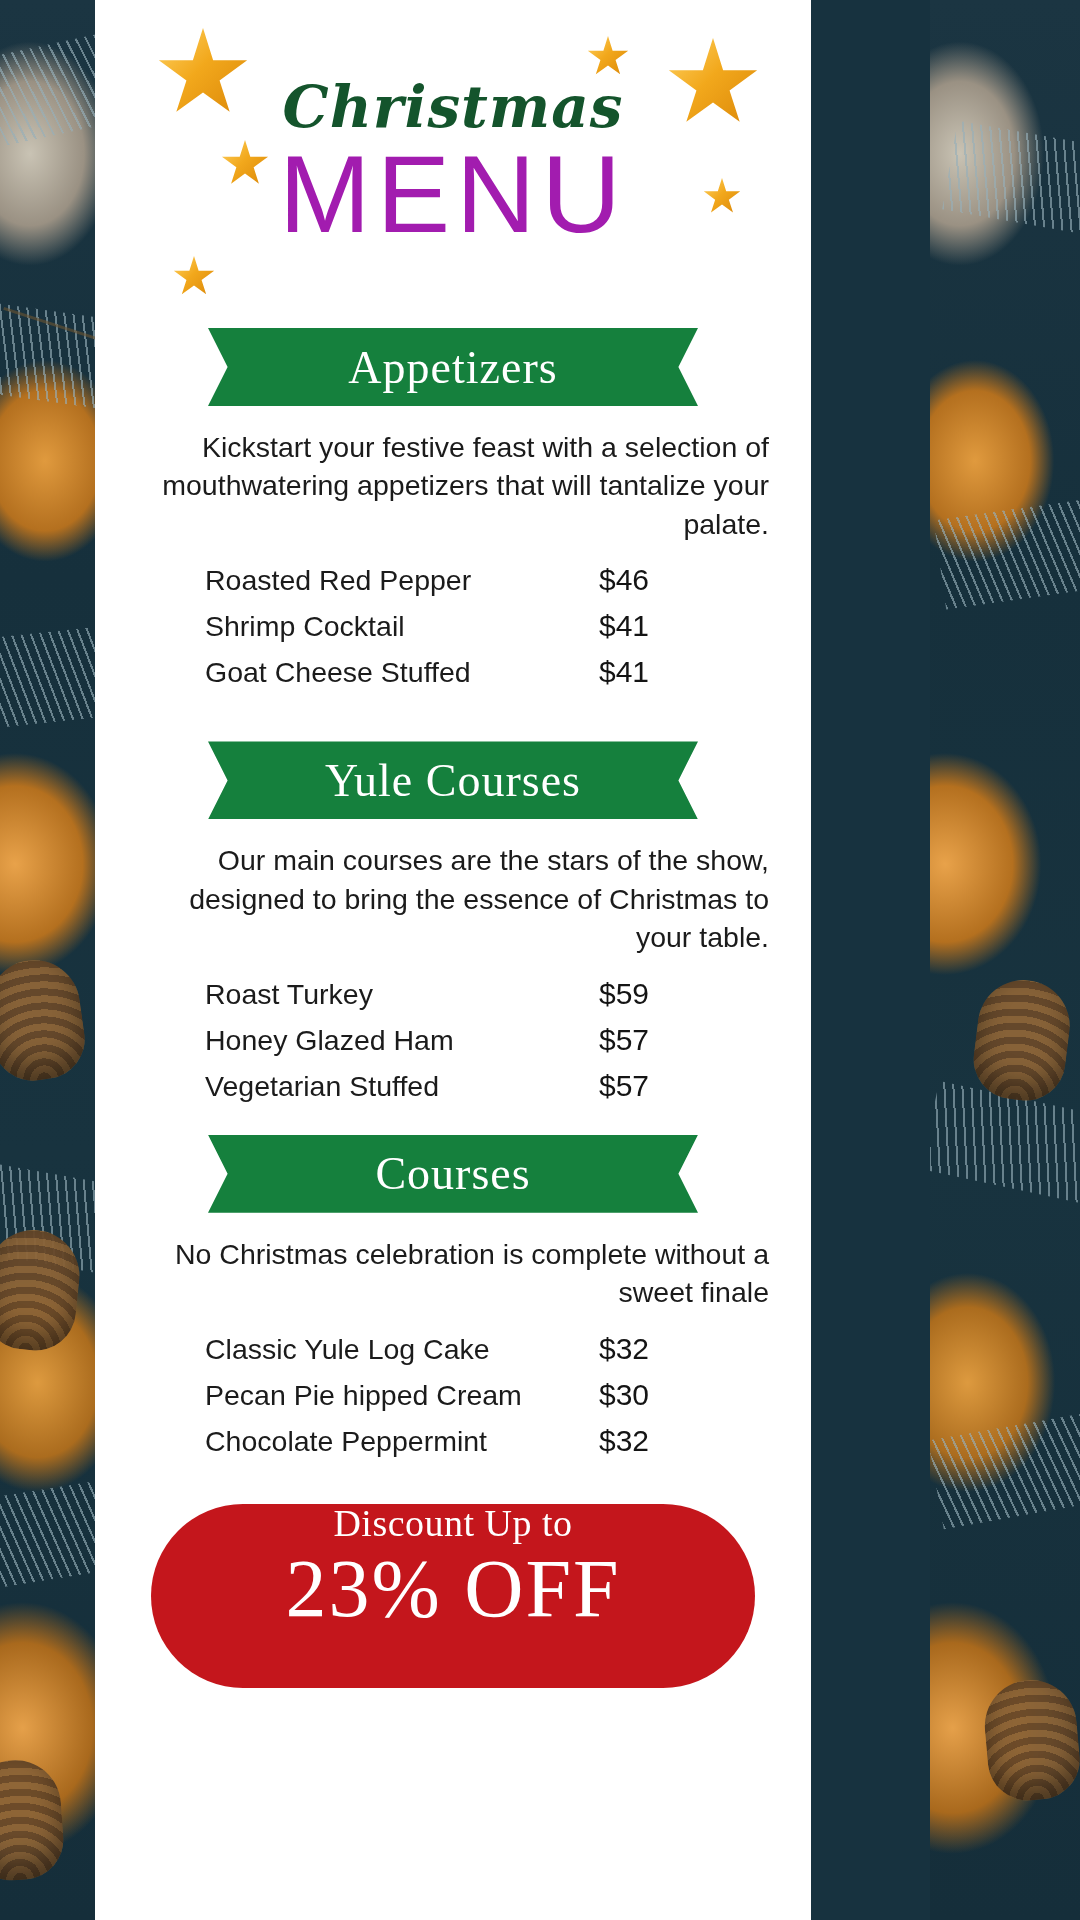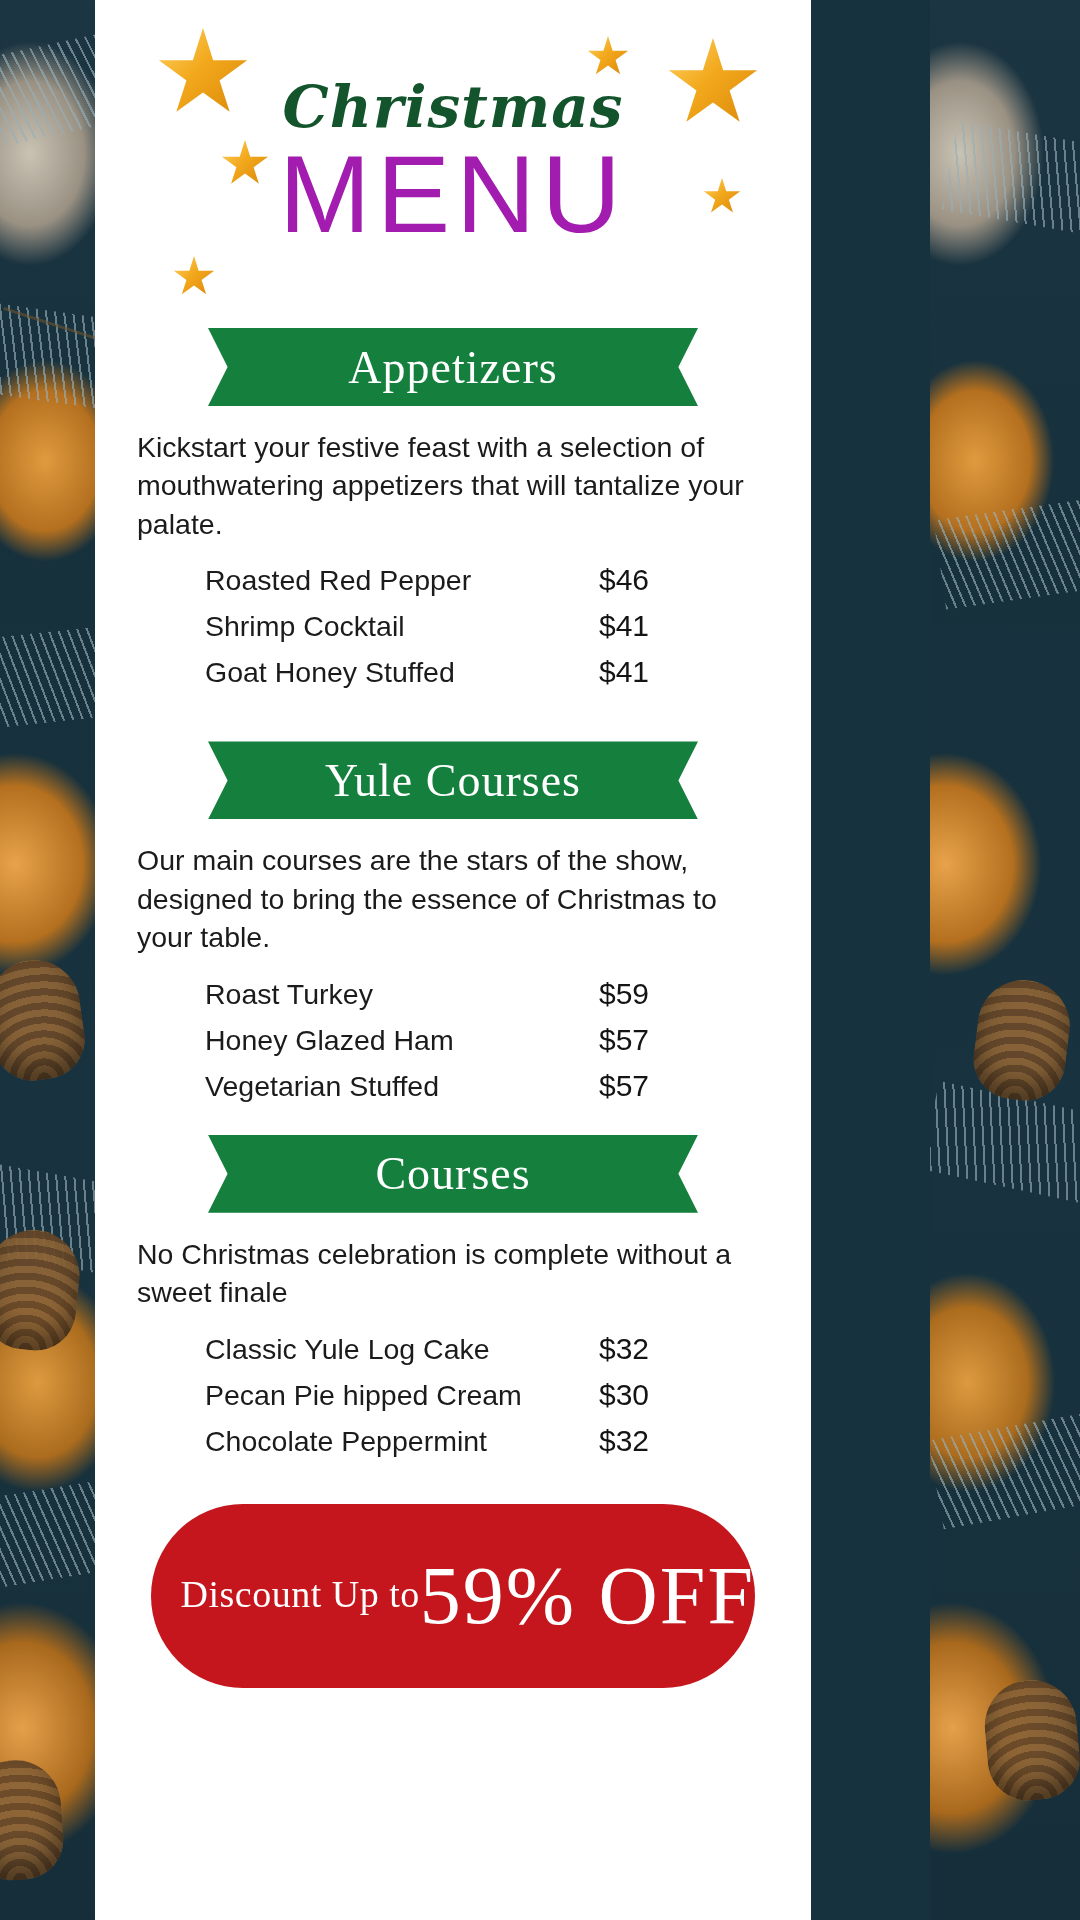--- a/index.html
+++ b/index.html
@@ -142,21 +142,21 @@
   }
   .ribbon-text {
     font-family: "Liberation Serif", serif;
     font-size: 46px;
     color: #ffffff;
     letter-spacing: 1px;
   }
 
   .section { padding: 0; }
   .section-desc {
-    text-align: left;
+    text-align: right;
     font-size: 28.5px;
     line-height: 1.35;
     color: #1b1b1b;
     padding: 22px 42px 8px 42px;
   }
   .items {
     padding: 6px 92px 0 92px;
   }
   .item-row {
     display: flex;
@@ -184,22 +184,23 @@
   .gap-md { height: 26px; }
 
   
   .discount {
     margin: 40px auto 0 auto;
     width: 604px;
     height: 184px;
     background: #c4161c;
     border-radius: 92px;
     display: flex;
+    flex-direction: column;
     align-items: center;
-    justify-content: flex-end;
+    justify-content: flex-start;
     color: #fff;
   }
   .discount-top {
     font-family: "Liberation Serif", serif;
     font-size: 38px;
     letter-spacing: .5px;
     line-height: 1;
     margin-bottom: 4px;
   }
   .discount-big {
@@ -258,21 +259,21 @@
       <div class="items">
         <div class="item-row">
           <span class="item-name">Roasted Red Pepper</span>
           <span class="item-price">$46</span>
         </div>
         <div class="item-row">
           <span class="item-name">Shrimp Cocktail</span>
           <span class="item-price">$41</span>
         </div>
         <div class="item-row">
-          <span class="item-name">Goat Honey Stuffed</span>
+          <span class="item-name">Goat Cheese Stuffed</span>
           <span class="item-price">$41</span>
         </div>
       </div>
     </div>
 
     <div class="gap-lg"></div>
 
     <div class="section">
       <div class="ribbon-wrap">
         <div class="ribbon notch-both">
@@ -316,17 +317,17 @@
         </div>
         <div class="item-row">
           <span class="item-name">Chocolate Peppermint</span>
           <span class="item-price">$32</span>
         </div>
       </div>
     </div>
 
     <div class="discount">
       <div class="discount-top">Discount Up to</div>
-      <div class="discount-big">59% OFF</div>
+      <div class="discount-big">23% OFF</div>
     </div>
 
   </div>
 </div>
 
 </body></html>

